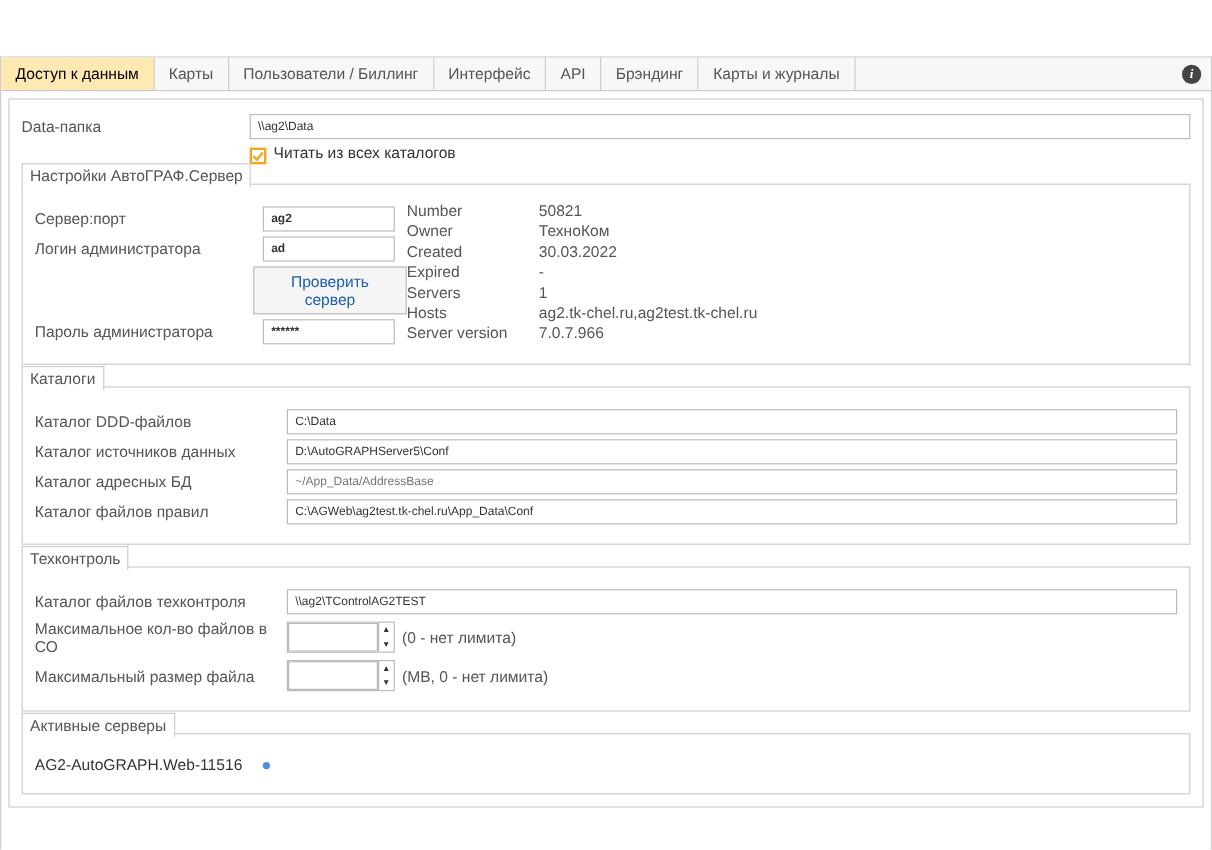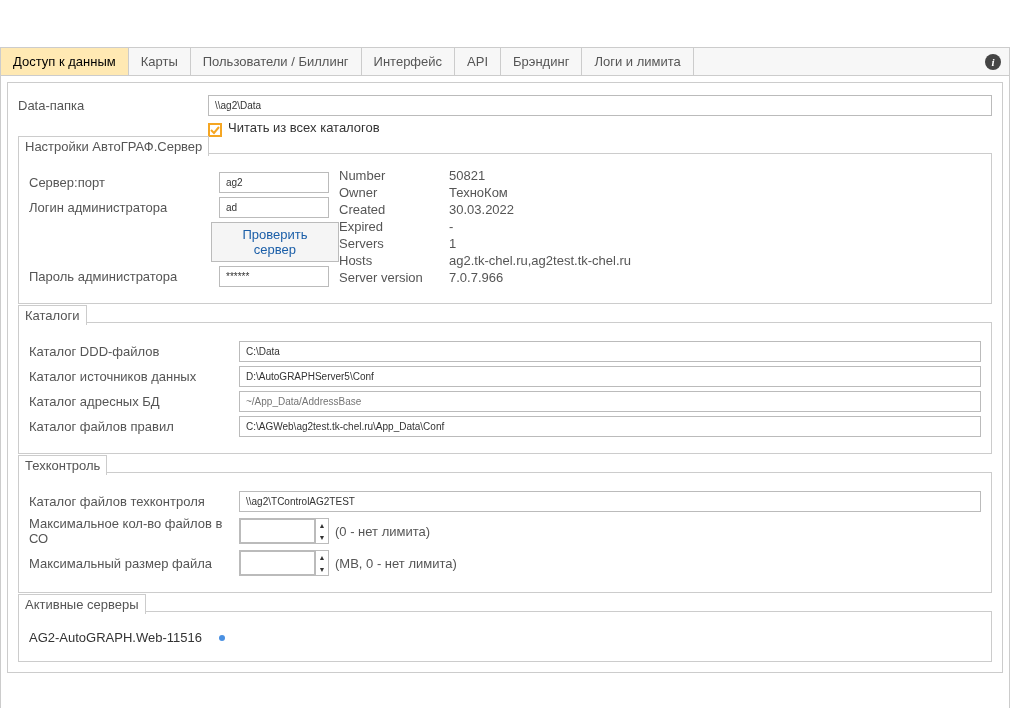--- a/index.html
+++ b/index.html
@@ -83,21 +83,21 @@
   .label-col-wide { width:210px; color:#555; }
   input[type=text], input[type=password], .text-input {
     border:1px solid #bbb;
     background:#fff;
     font-size:10px;
     padding:4px 6px;
     color:#333;
     width:100%;
   }
   .flex-1 { flex:1; }
-  .narrow-input { width:110px !important; }
+  .narrow-input { width:110px !important;font-weight:bold; }
   .spinner-wrap {
     display:flex;
     border:1px solid #bbb;
     width:90px;
     height:26px;
   }
   .spinner-input {
     border:none;
     width:100%;
     padding:2px 6px;
@@ -174,21 +174,21 @@
 <body>
 
 <div class="page">
   <div class="tabs">
     <div class="tab active">Доступ к данным</div>
     <div class="tab">Карты</div>
     <div class="tab">Пользователи / Биллинг</div>
     <div class="tab">Интерфейс</div>
     <div class="tab">API</div>
     <div class="tab">Брэндинг</div>
-    <div class="tab">Логи и лимита</div>
+    <div class="tab">Карты и журналы</div>
     <div class="tab-info">i</div>
   </div>
 
   <div class="content">
     <div class="inner">
 
       <div class="row">
         <div class="label-col">Data-папка</div>
         <input class="flex-1" type="text" value="\\ag2\Data" style="">
       </div>

